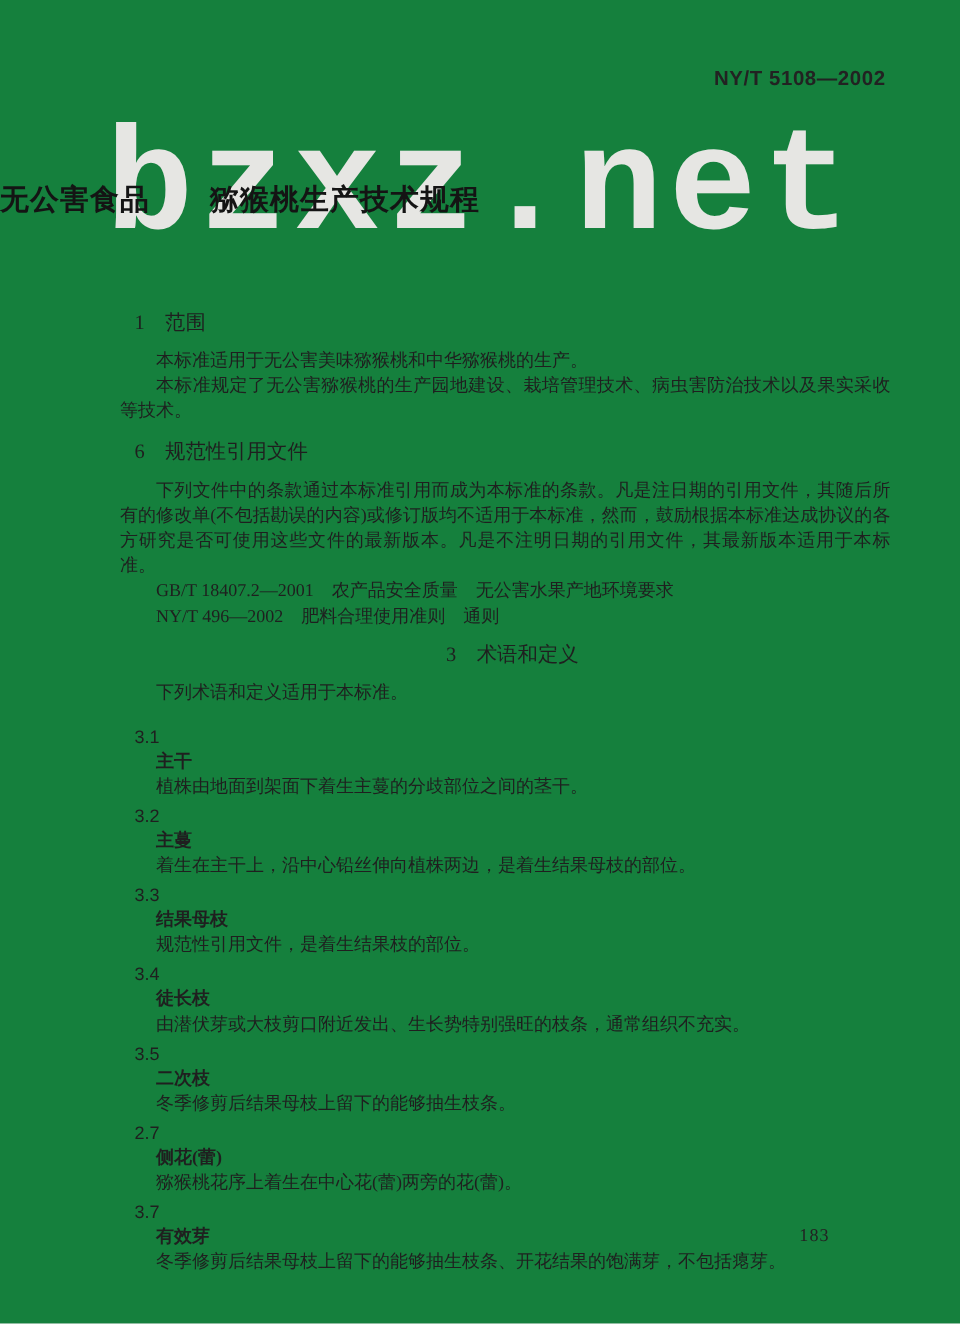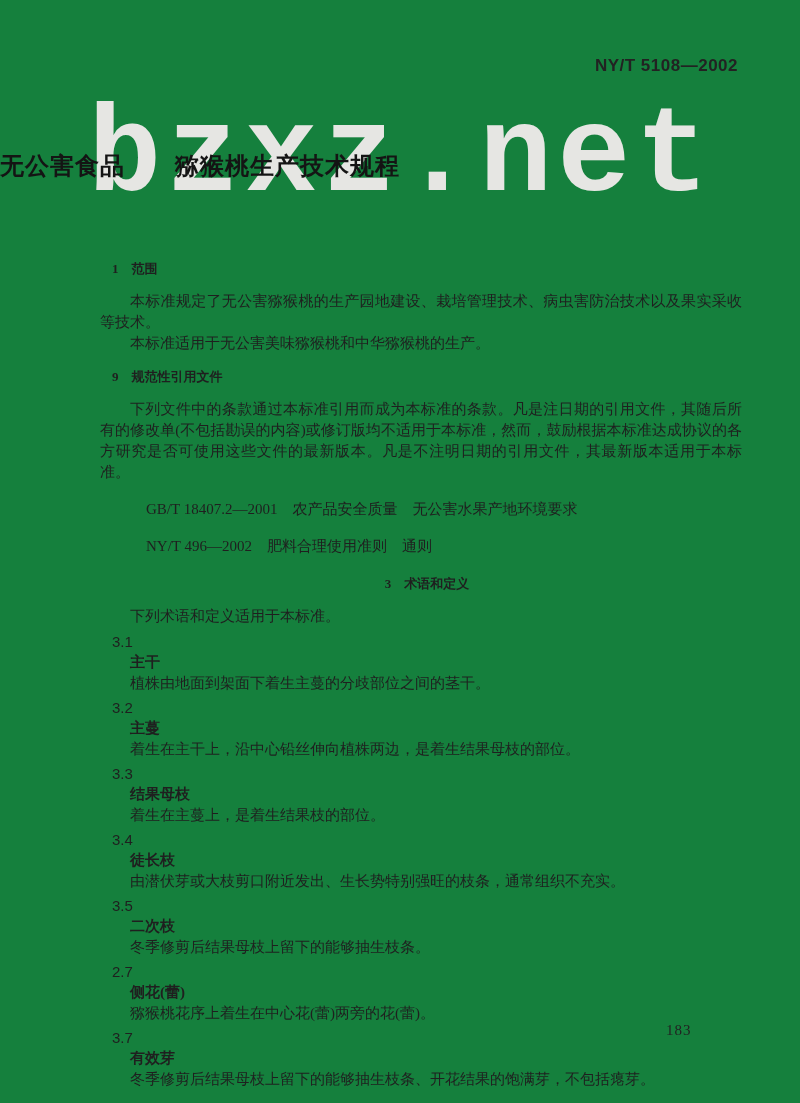--- a/index.html
+++ b/index.html
@@ -50,38 +50,38 @@
   .content {
     position: absolute;
     top: 258px;
     left: 100px;
     width: 642px;
     z-index: 1;
     font-size: 15px;
     line-height: 21px;
   }
   .sec-heading {
-    font-weight: bold;
-    font-size: 13px;
+    font-weight: normal;
+    font-size: 17px;
     padding-left: 12px;
     margin: 0 0 12px 0;
   }
   .sec-heading.spaced { margin-top: 12px; }
   .sec-heading.spaced-sm { margin-top: 10px; text-align: center; }
   .body-para {
     margin: 0;
     text-indent: 2em;
     text-align: justify;
   }
   .ref-line {
-    margin: 16px;
+    margin: 0;
     padding-left: 2em;
   }
   .intro-line {
-    margin: 0 0 4px 0;
+    margin: 0 0 15px 0;
     padding-left: 2em;
   }
   .terms-list { margin-top: 0; }
   .term-entry { margin-bottom: 3px; }
   .term-num {
     padding-left: 12px;
     font-family: "Liberation Sans", "DejaVu Sans", sans-serif;
   }
   .term-name {
     padding-left: 2em;
@@ -106,24 +106,24 @@
 
   <div class="standard-code">NY/T 5108—2002</div>
 
   <div class="watermark">bzxz.net</div>
 
   <div class="doc-title">无公害食品　　猕猴桃生产技术规程</div>
 
   <div class="content">
 
     <div class="sec-heading">1　范围</div>
+    <p class="body-para">本标准适用于无公害美味猕猴桃和中华猕猴桃的生产。</p>
     <p class="body-para">本标准规定了无公害猕猴桃的生产园地建设、栽培管理技术、病虫害防治技术以及果实采收等技术。</p>
-    <p class="body-para">本标准适用于无公害美味猕猴桃和中华猕猴桃的生产。</p>
 
-    <div class="sec-heading spaced">9　规范性引用文件</div>
+    <div class="sec-heading spaced">6　规范性引用文件</div>
     <p class="body-para">下列文件中的条款通过本标准引用而成为本标准的条款。凡是注日期的引用文件，其随后所有的修改单(不包括勘误的内容)或修订版均不适用于本标准，然而，鼓励根据本标准达成协议的各方研究是否可使用这些文件的最新版本。凡是不注明日期的引用文件，其最新版本适用于本标准。</p>
     <p class="ref-line">GB/T 18407.2—2001　农产品安全质量　无公害水果产地环境要求</p>
     <p class="ref-line">NY/T 496—2002　肥料合理使用准则　通则</p>
 
     <div class="sec-heading spaced-sm">3　术语和定义</div>
     <p class="intro-line">下列术语和定义适用于本标准。</p>
 
     <div class="terms-list">
 
       <div class="term-entry">
@@ -134,21 +134,21 @@
 
       <div class="term-entry">
         <div class="term-num">3.2</div>
         <div class="term-name">主蔓</div>
         <div class="term-def">着生在主干上，沿中心铅丝伸向植株两边，是着生结果母枝的部位。</div>
       </div>
 
       <div class="term-entry">
         <div class="term-num">3.3</div>
         <div class="term-name">结果母枝</div>
-        <div class="term-def">着生在主蔓上，是着生结果枝的部位。</div>
+        <div class="term-def">规范性引用文件，是着生结果枝的部位。</div>
       </div>
 
       <div class="term-entry">
         <div class="term-num">3.4</div>
         <div class="term-name">徒长枝</div>
         <div class="term-def">由潜伏芽或大枝剪口附近发出、生长势特别强旺的枝条，通常组织不充实。</div>
       </div>
 
       <div class="term-entry">
         <div class="term-num">3.5</div>

